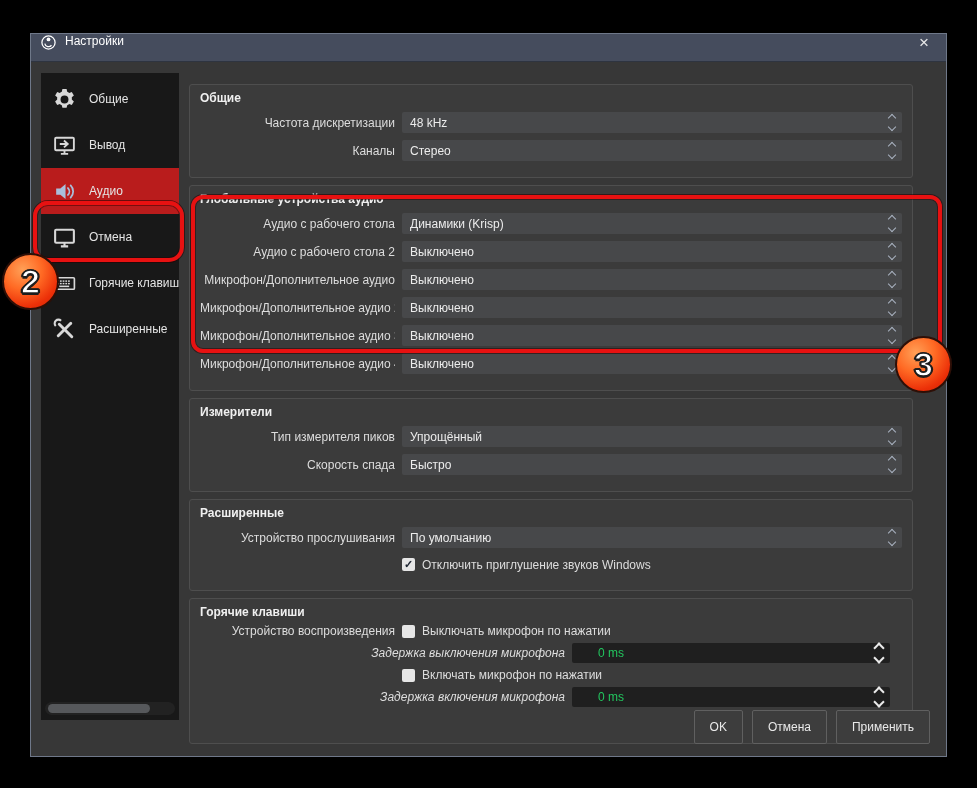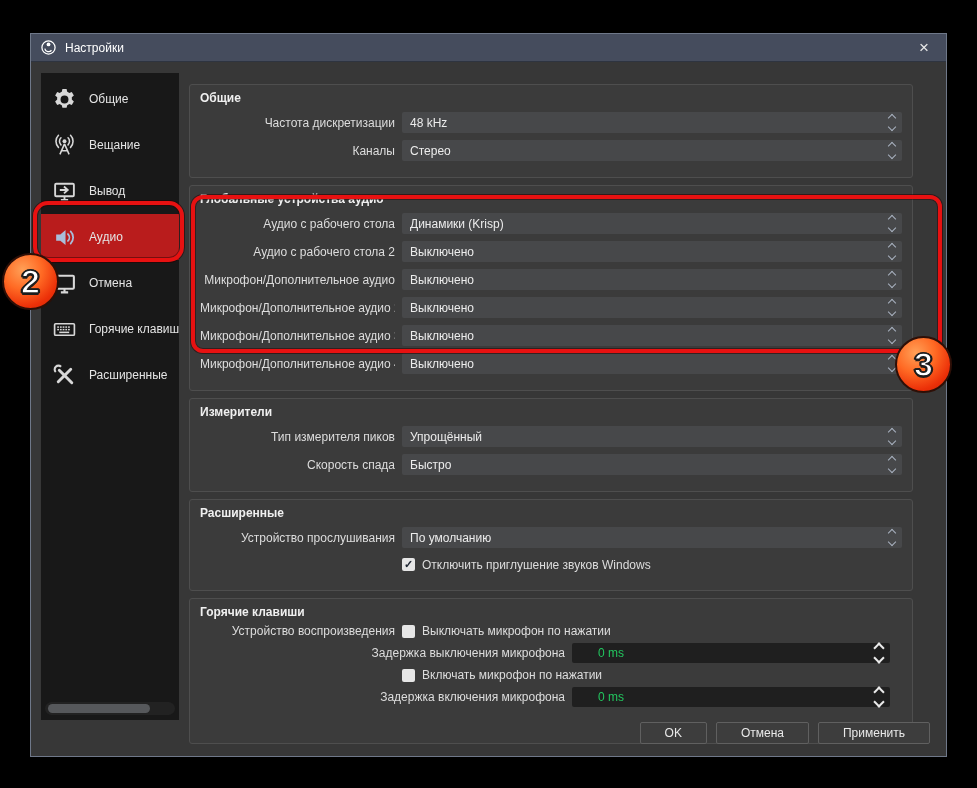--- a/index.html
+++ b/index.html
@@ -4,21 +4,21 @@
 <style>
   html,body{margin:0;padding:0;background:#000;width:977px;height:788px;
     font-family:"Liberation Sans",sans-serif;position:relative;overflow:hidden;}
   *{box-sizing:border-box;}
 
   .window{position:absolute;left:30px;top:33px;width:917px;height:724px;
     background:#373737;border:1px solid #6f7889;}
 
   
   .titlebar{height:28px;background:#454c5d;border-bottom:1px solid #2e3440;
-    display:flex;align-items:center;padding:0 9px;gap:8px;}
+    display:flex;align-items:flex-start;padding:0 9px;gap:8px;}
   .obs-logo{display:flex;align-items:center;}
   .title{color:#fff;font-size:12px;}
   .close{margin-left:auto;color:#e8e8e8;font-size:17px;line-height:1;
     width:26px;text-align:center;cursor:default;}
 
   .body{position:relative;height:694px;}
 
   
   .sidebar{position:absolute;left:10px;top:11px;width:138px;height:647px;
     background:#181818;overflow:hidden;padding-top:3px;}
@@ -54,34 +54,34 @@
   .cb{width:13px;height:13px;background:#e6e6e6;border-radius:2px;flex:none;
     display:inline-flex;align-items:center;justify-content:center;
     color:#1f2633;font-size:11px;font-weight:bold;margin-right:7px;line-height:1;}
   .cb-label{color:#ddd;font-size:12px;white-space:nowrap;}
 
   
   .hk .row-a{margin-top:16px;min-height:16px;}
   .hk .row-cb{margin:4px 0;min-height:16px;}
   .hk .row-cb .lbl{flex:0 0 195px;}
   .lbl2{flex:0 0 365px;text-align:right;margin-right:7px;color:#ddd;
-    font-size:12px;white-space:nowrap;}
+    font-size:12px;white-space:nowrap;font-style:italic;}
   .spin{width:318px;height:20px;background:#1f1f1f;border-radius:2px;
     display:flex;align-items:center;padding:0 4px 0 26px;color:#22c55e;font-size:12px;}
   .spin .spin-btns{margin-left:auto;display:flex;flex-direction:column;
     gap:2px;align-items:center;padding-right:3px;}
   .chev2{width:8px;height:8px;border-left:2px solid #eaeaea;
     border-bottom:2px solid #eaeaea;}
   .chev2.up{transform:rotate(135deg);}
   .chev2.down{transform:rotate(-45deg);}
   .hk{padding-bottom:32px;}
 
   
   .footer{position:absolute;right:16px;bottom:12px;display:flex;gap:9px;}
-  .btn{height:22px;padding:0 24px;background:#3d3d3d;border:1px solid #606060;
+  .btn{height:34px;padding:0 15px;background:#3d3d3d;border:1px solid #606060;
     border-radius:2px;color:#e9e9e9;font-size:12px;display:flex;align-items:center;}
 
   
   .hl{position:absolute;border:4px solid #e81111;z-index:40;
     box-shadow:0 0 0 1px rgba(40,0,0,.55), inset 0 0 0 1px rgba(40,0,0,.45);}
   #hl-audio{left:33px;top:201px;width:151px;height:61px;border-radius:15px;}
   #hl-global{left:191px;top:195px;width:751px;height:158px;border-radius:12px;}
   .badge{position:absolute;width:57px;height:57px;border-radius:50%;z-index:50;
     background:radial-gradient(circle at 35% 28%, #ffa057 0%, #ff6a24 38%, #ec3008 72%, #c92100 100%);
     border:2px solid #2e0f07;display:flex;align-items:center;justify-content:center;
@@ -114,31 +114,20 @@
         <span class="ic">
           <svg width="25" height="25" viewBox="0 0 24 24">
               <path fill="currentColor" fill-rule="evenodd" d="M10 2h4l.6 2.6a7 7 0 0 1 1.9 1.1l2.5-.9 2 3.4-2 1.7c.1.7.1 1.5 0 2.2l2 1.7-2 3.4-2.5-.9a7 7 0 0 1-1.9 1.1L14 20h-4l-.6-2.6a7 7 0 0 1-1.9-1.1l-2.5.9-2-3.4 2-1.7a7.6 7.6 0 0 1 0-2.2l-2-1.7 2-3.4 2.5.9a7 7 0 0 1 1.9-1.1L10 2zm2 6.2a3.8 3.8 0 1 0 0 7.6 3.8 3.8 0 0 0 0-7.6z"></path>
             </svg>
         </span>
         <span class="side-label">Общие</span>
       </div>
       <div class="side-item">
         <span class="ic">
           <svg width="25" height="25" viewBox="0 0 24 24" fill="none" stroke="currentColor">
-              <circle cx="12" cy="8" r="1.9" fill="currentColor" stroke="none"></circle>
-              <path d="M8.6 11.4a4.8 4.8 0 0 1 0-6.8M15.4 4.6a4.8 4.8 0 0 1 0 6.8" stroke-width="1.5" stroke-linecap="round"></path>
-              <path d="M6.2 13.8a8.2 8.2 0 0 1 0-11.6M17.8 2.2a8.2 8.2 0 0 1 0 11.6" stroke-width="1.5" stroke-linecap="round"></path>
-              <path d="M12 10.5l-4.4 10M12 10.5l4.4 10M9.3 17h5.4" stroke-width="1.5"></path>
-            </svg>
-        </span>
-        <span class="side-label">Вещание</span>
-      </div>
-      <div class="side-item">
-        <span class="ic">
-          <svg width="25" height="25" viewBox="0 0 24 24" fill="none" stroke="currentColor">
               <rect x="3" y="4.5" width="18" height="12" rx="1" stroke-width="1.8"></rect>
               <path d="M7.5 10.5h7M11.5 7.2l3.6 3.3-3.6 3.3" stroke-width="1.8"></path>
               <path d="M8.5 20h7M12 16.5V20" stroke-width="1.8"></path>
             </svg>
         </span>
         <span class="side-label">Вывод</span>
       </div>
       <div class="side-item selected">
         <span class="ic">
           <svg width="25" height="25" viewBox="0 0 24 24">

